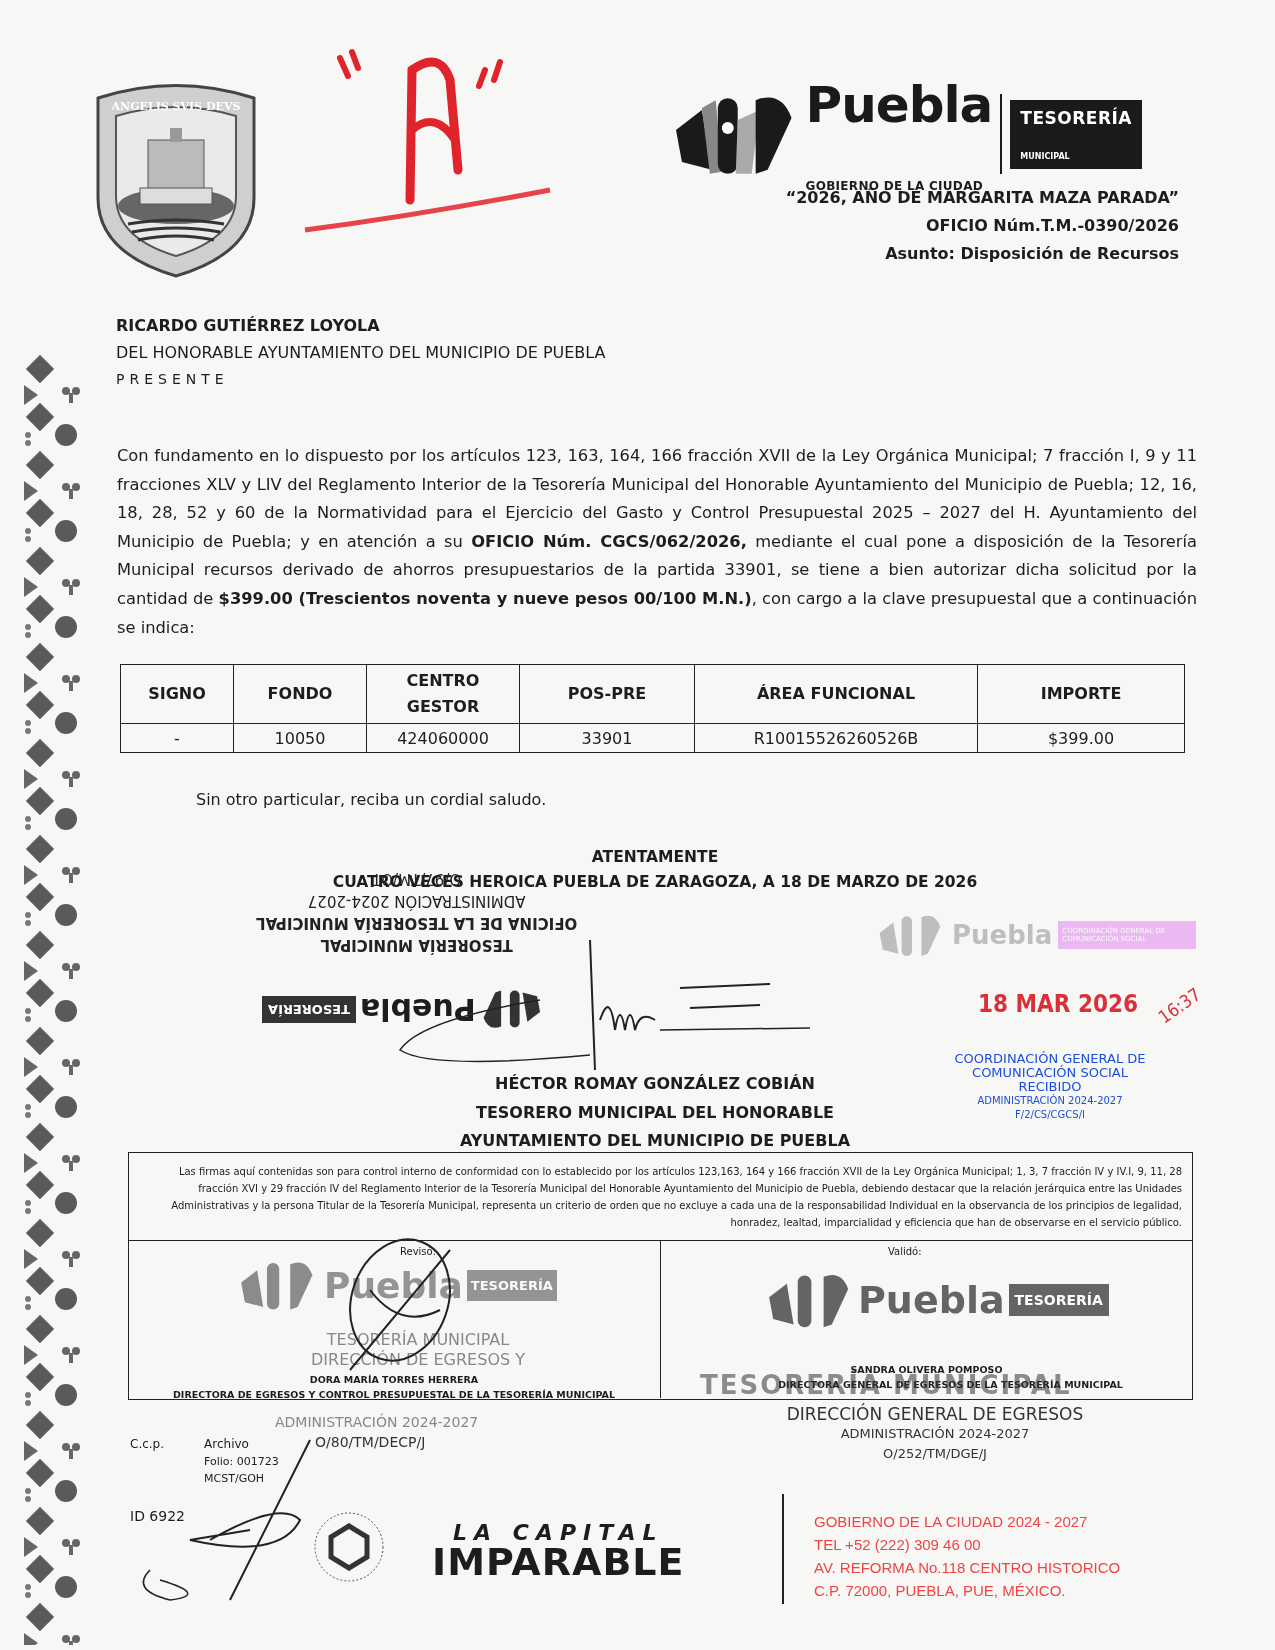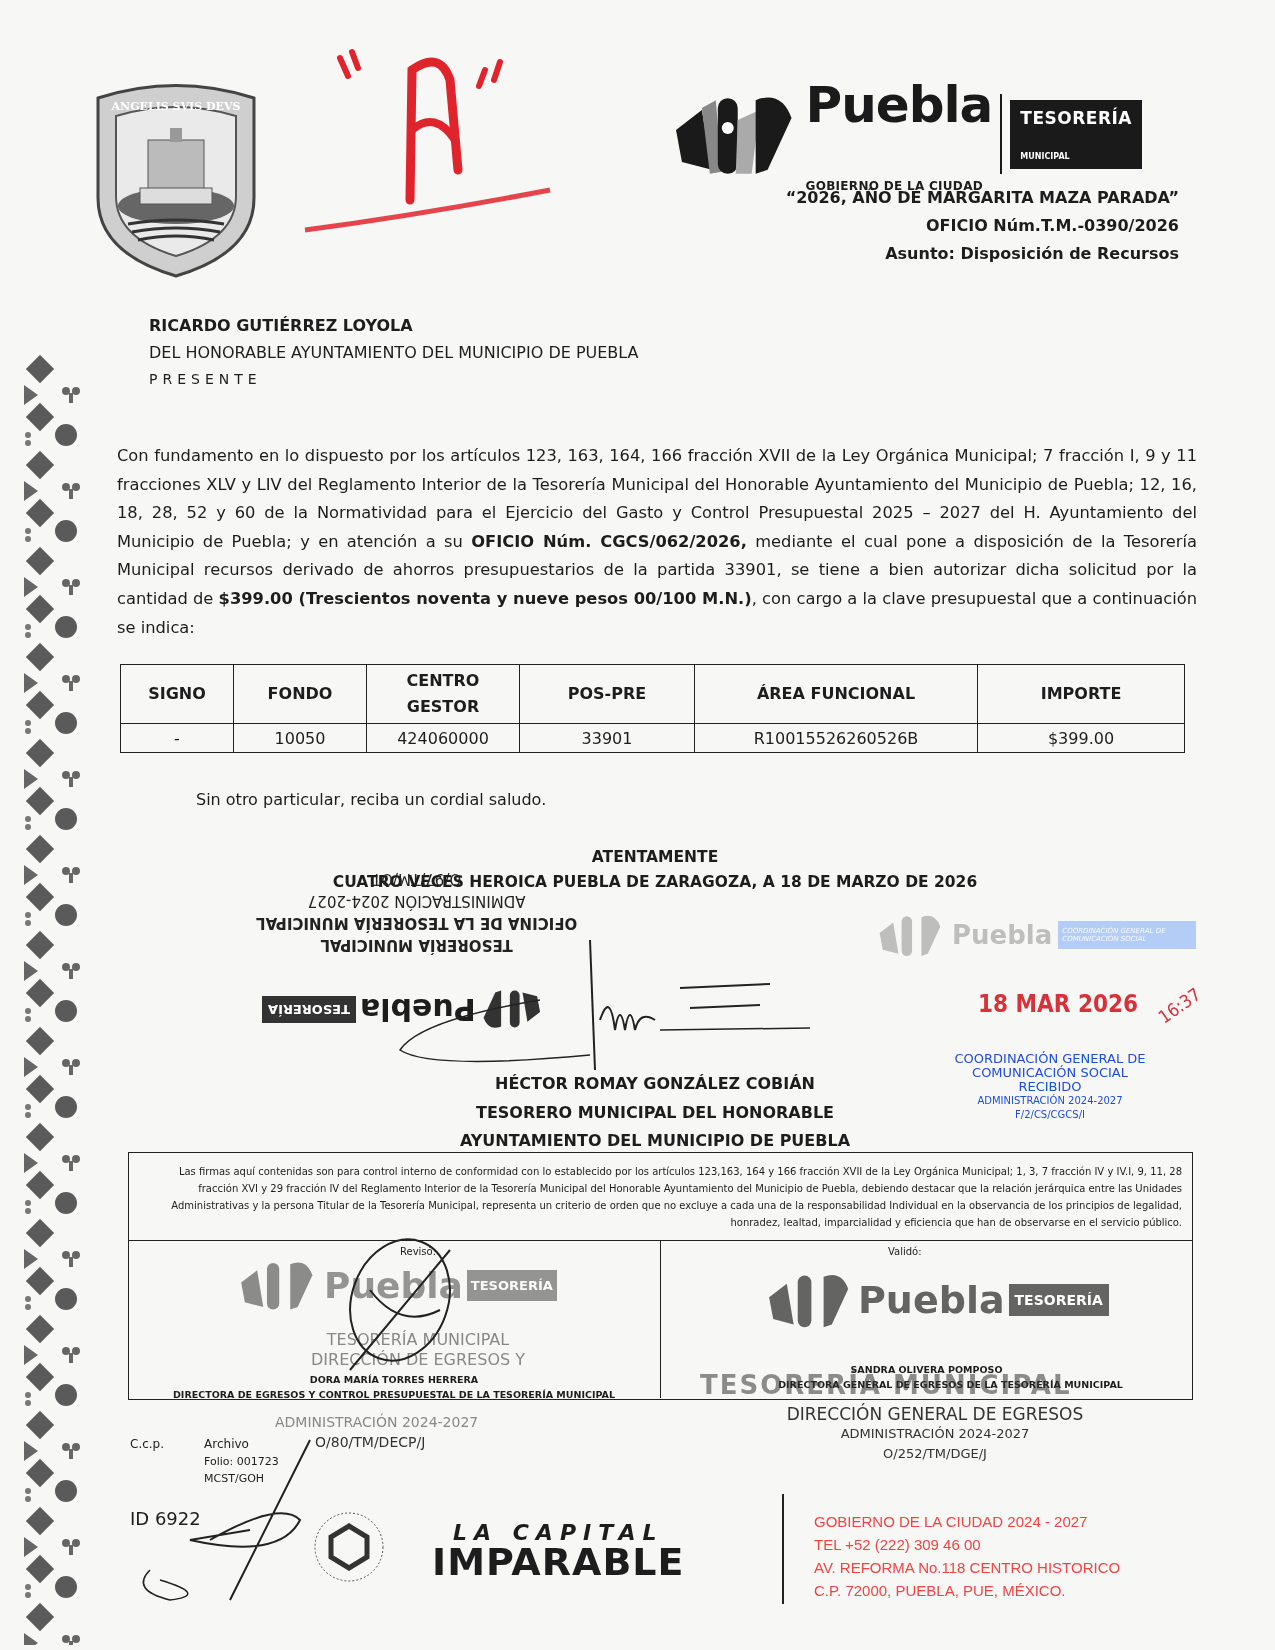--- a/index.html
+++ b/index.html
@@ -24,21 +24,21 @@
   
   .logo-top { left: 672px; top: 88px; width: 470px; height: 92px; }
   .puebla-word { font-family: "DejaVu Sans", sans-serif; font-weight: bold; font-size: 50px; color: #1a1a1a; letter-spacing: -1px; }
   .gob-small { font-size: 12px; font-weight: bold; letter-spacing: 0.3px; margin-top: 45px; }
   .teso-box { background: #1a1a1a; color: #fff; padding: 8px 10px; }
   .teso-box .t1 { font-size: 17px; font-weight: bold; letter-spacing: 0.5px; }
   .teso-box .t2 { font-size: 8px; font-weight: bold; margin-top: 24px; }
 
   .header-right { right: 96px; top: 184px; text-align: right; font-size: 16px; font-weight: bold; line-height: 28px; }
 
-  .recipient { left: 116px; top: 312px; font-size: 16px; line-height: 27px; margin-left: 33px; }
+  .recipient { left: 116px; top: 312px; font-size: 16px; line-height: 27px; }
   .recipient .name { font-weight: bold; }
   .recipient .presente { letter-spacing: 5px; font-size: 14px; }
 
   .body-text { left: 117px; top: 442px; width: 1080px; font-size: 16.3px; line-height: 28.6px; text-align: justify; }
 
   table.budget { position: absolute; left: 120px; top: 664px; width: 1065px; border-collapse: collapse; font-size: 16px; padding-left: 20px; }
   table.budget th, table.budget td { border: 1.5px solid #222; text-align: center; }
   table.budget th { font-weight: bold; height: 56px; line-height: 26px; }
   table.budget td { height: 26px; }
 
@@ -57,21 +57,21 @@
 
   .legal-box { left: 128px; top: 1152px; width: 1065px; height: 248px; border: 1.5px solid #222; box-sizing: border-box; }
   .legal-text { left: 140px; top: 1163px; width: 1042px; text-align: right; font-size: 10px; line-height: 17px; }
   .legal-divider { left: 128px; top: 1240px; width: 1065px; border-top: 1.5px solid #222; }
   .legal-vdivider { left: 660px; top: 1240px; height: 158px; border-left: 1.5px solid #222; }
   .reviso-label { left: 400px; top: 1246px; font-size: 10px; }
   .valido-label { left: 888px; top: 1246px; font-size: 10px; }
   .sig-name { font-size: 9.5px; font-weight: bold; text-align: center; }
 
   .ccp { left: 130px; top: 1436px; font-size: 12px; line-height: 17px; }
-  .id-label { left: 130px; top: 1508px; font-size: 18px; }
+  .id-label { left: 130px; top: 1508px; font-size: 14px; }
 
   .footer-capital { left: 432px; top: 1520px; text-align: center; }
   .footer-capital .c1 { font-size: 22px; font-weight: bold; letter-spacing: 7px; font-style: italic; }
   .footer-capital .c2 { font-size: 38px; font-weight: bold; line-height: 34px; letter-spacing: 1px; }
 
   .footer-vline { left: 782px; top: 1494px; height: 110px; border-left: 2px solid #222; }
   .footer-contact { left: 814px; top: 1510px; font-size: 15px; line-height: 23px; font-family: "Liberation Sans", sans-serif; color: #ef4444; }
 
   .faded { color: #888; }
 </style>
@@ -207,21 +207,21 @@
   <div>AYUNTAMIENTO DEL MUNICIPIO DE PUEBLA</div>
 </div>
 
 <div class="abs recv-stamp" style="display:flex;align-items:center;gap:6px;opacity:0.35;">
   <svg width="70" height="46" viewBox="0 0 128 88">
     <path d="M4 40 L30 20 L40 80 L10 72 Z" fill="#555"></path>
       <rect x="46" y="8" width="20" height="76" rx="10" fill="#555"></rect>
       <path d="M84 10 Q110 0 120 28 L96 80 L84 84 Z" fill="#555"></path>
   </svg>
   <span style="font-size:26px;font-weight:bold;color:#555;">Puebla</span>
-  <span style="background:#3b82f6;color:#fff;font-size:7px;padding:6px 4px;width:130px;font-style:italic;">COORDINACIÓN GENERAL DE COMUNICACIÓN SOCIAL</span>
+  <span style="background:#d946ef;color:#fff;font-size:7px;padding:6px 4px;width:130px;">COORDINACIÓN GENERAL DE COMUNICACIÓN SOCIAL</span>
 </div>
 <div class="abs recv-date">
   <span>18 MAR 2026</span>
   <span style="display:inline-block;transform:rotate(-35deg);font-size:18px;font-weight:normal;margin-left:10px;">16:37</span>
 </div>
 <div class="abs recv-text">
   <div>COORDINACIÓN GENERAL DE</div>
   <div>COMUNICACIÓN SOCIAL</div>
   <div>RECIBIDO</div>
   <div style="font-size:10px">ADMINISTRACIÓN 2024-2027</div>

